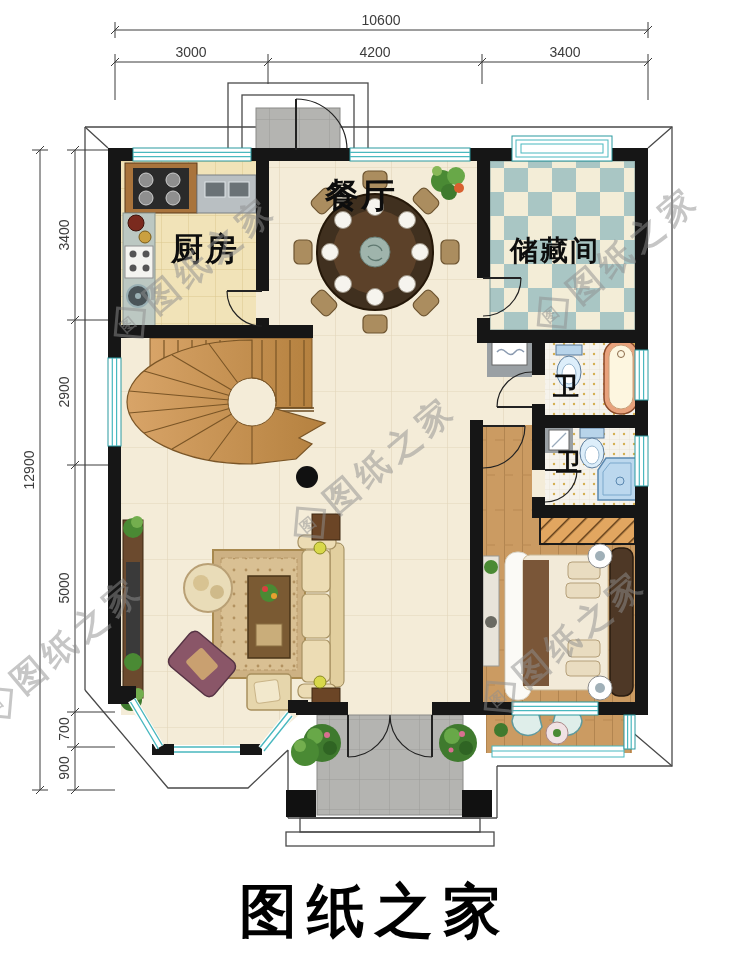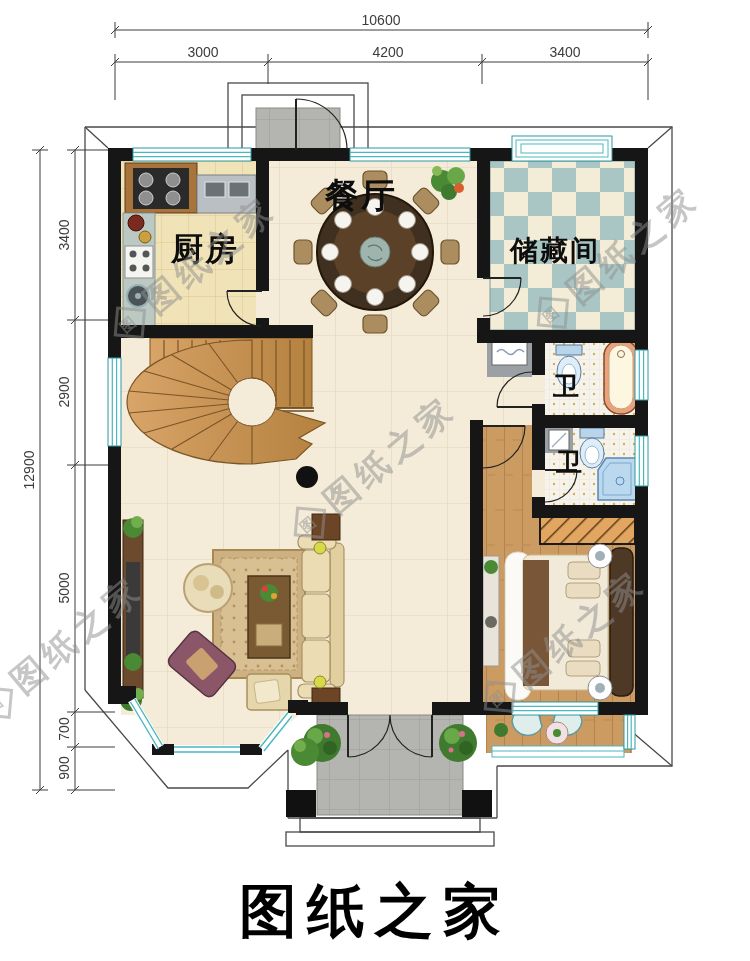--- a/index.html
+++ b/index.html
@@ -359,22 +359,22 @@
     <path d="M115,70 V100 M268,70 V84 M482,70 V84 M648,70 V100"></path>
     <path d="M40,150 V790 M32,150 H48 M32,790 H48"></path>
     <path d="M36,154 L44,146 M36,794 L44,786"></path>
     <path d="M75,150 V790 M67,150 H83 M67,320 H83 M67,465 H83 M67,712 H83 M67,747 H83 M67,790 H83"></path>
     <path d="M71,154 L79,146 M71,324 L79,316 M71,469 L79,461 M71,716 L79,708 M71,751 L79,743 M71,794 L79,786"></path>
     <path d="M83,150 H108 M83,320 H108 M83,465 H108 M83,712 H115 M83,747 H115 M83,790 H115"></path>
   </g>
 </svg>
 
 <div class="dim" style="left:381px;top:20px;">10600</div>
-<div class="dim" style="left:191px;top:52px;margin-left:12px;">3000</div>
-<div class="dim" style="left:388px;top:52px;">4200</div>
+<div class="dim" style="left:191px;top:52px;">3000</div>
+<div class="dim" style="left:375px;top:52px;">4200</div>
 <div class="dim" style="left:565px;top:52px;">3400</div>
 
 <div class="dimv" style="left:29px;top:470px;">12900</div>
 <div class="dimv" style="left:64px;top:235px;">3400</div>
 <div class="dimv" style="left:64px;top:392px;">2900</div>
 <div class="dimv" style="left:64px;top:588px;">5000</div>
 <div class="dimv" style="left:64px;top:729px;">700</div>
 <div class="dimv" style="left:64px;top:768px;">900</div>
 
 <div class="room-label" style="left:313px;top:196px;font-size:34px;margin-left:48px;">餐厅</div>

